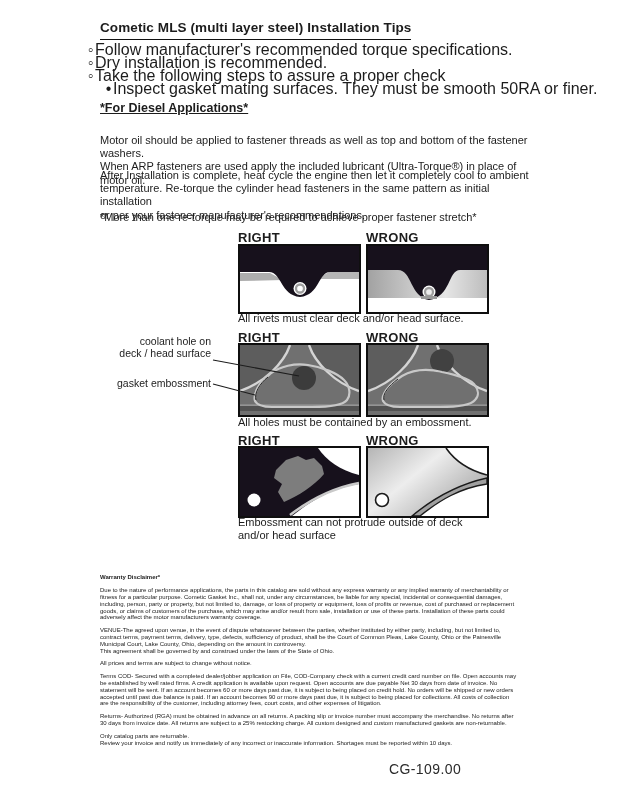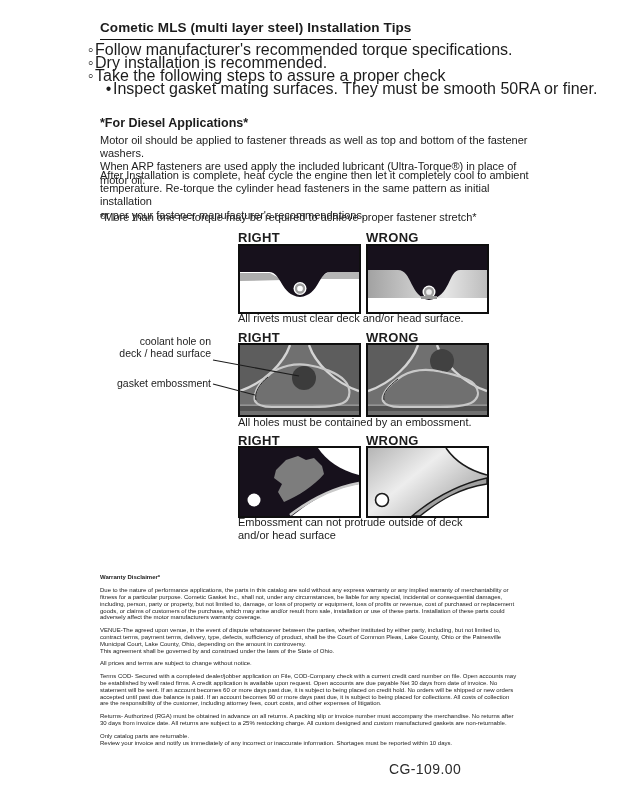--- a/index.html
+++ b/index.html
@@ -6,21 +6,21 @@
   body{width:618px;height:800px;background:#ffffff;position:relative;
        font-family:"Liberation Sans", sans-serif;color:#1c1c1c;
        -webkit-font-smoothing:antialiased;}
   .abs{position:absolute;}
   .title{left:100px;top:20px;font-size:13.5px;font-weight:bold;
          border-bottom:1.6px solid #111;padding-bottom:4px;letter-spacing:.1px;}
   .tips{left:86px;top:43px;font-size:16px;line-height:13px;}
   .tips .row{white-space:nowrap;}
   .tips .marker{display:inline-block;width:9px;text-align:center;}
   .tips .sub{padding-left:18px;}
-  .h2{left:100px;top:116px;font-size:12.5px;font-weight:bold;}
+  .h2{left:100px;top:101px;font-size:12.5px;font-weight:bold;text-decoration:underline;}
   .body-par{left:100px;width:440px;font-size:11px;line-height:13.2px;white-space:pre-line;}
   .p1{top:134px;} .p2{top:169px;} .note{top:211px;}
   .figlabel{width:119px;text-align:left;font-size:13px;font-weight:bold;letter-spacing:.3px;}
   .figbox{width:119px;border:2px solid #0f0f0f;background:#fff;line-height:0;}
   .figbox svg{display:block;}
   .caption{left:238px;font-size:11px;line-height:12.5px;white-space:pre-line;}
   .ann{left:100px;width:111px;text-align:right;font-size:10.5px;line-height:11.5px;white-space:pre-line;}
   .finePrint{left:100px;top:574px;width:421px;font-size:6px;line-height:6.8px;color:#222;}
   .finePrint p{margin:0 0 6px 0;white-space:pre-line;}
   .finePrint .fp-head{font-weight:bold;margin-bottom:6.5px;}

